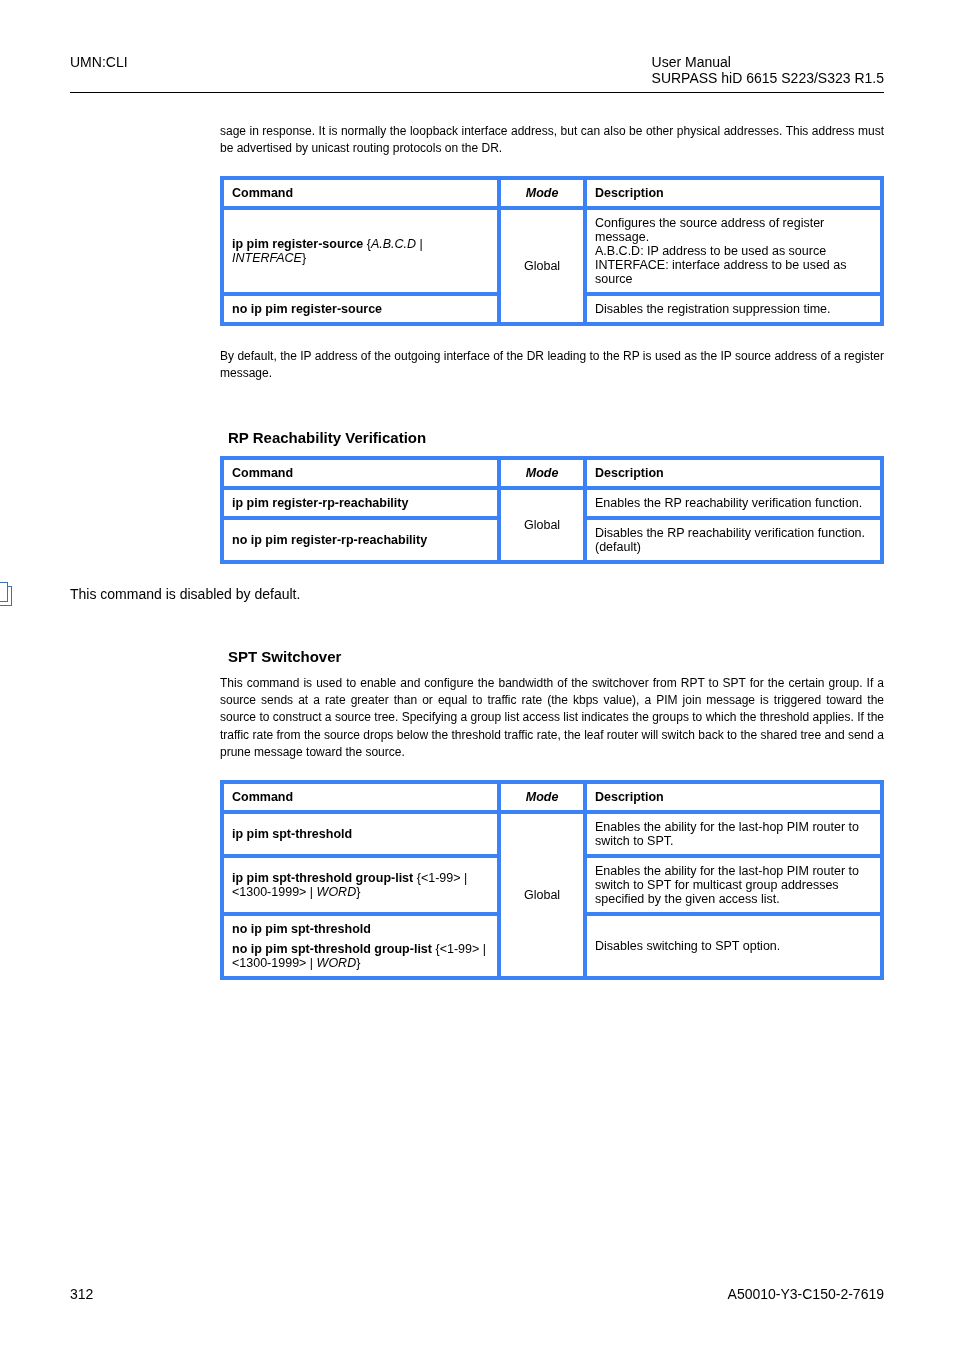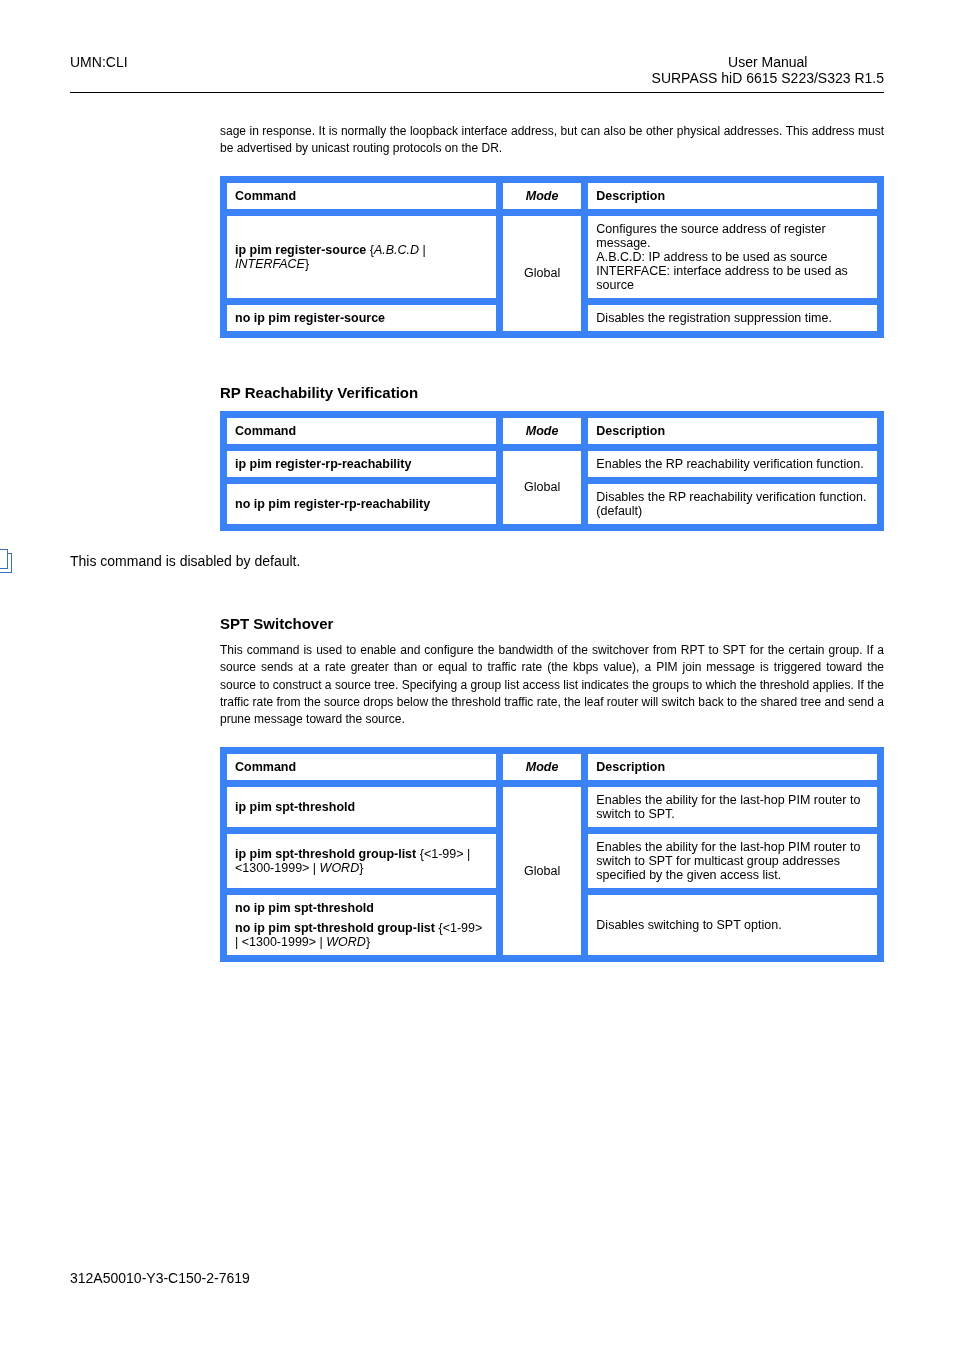--- a/index.html
+++ b/index.html
@@ -1,38 +1,38 @@
 <!DOCTYPE html>
 <html><head>
 <meta charset="utf-8">
 <style>
   * { margin: 0; padding: 0; box-sizing: border-box; }
   html, body { width: 954px; height: 1350px; background: #fff; font-family: Arial, Helvetica, sans-serif; color: #000; }
   .page { width: 954px; height: 1350px; position: relative; padding: 54px 70px 78px 70px; }
   .hdr { display: flex; justify-content: space-between; font-size: 14px; }
-  .hdr .right { text-align: center; }
+  .hdr .right { text-align: left; }
   .hdr-line { border: none; border-top: 1.5px solid #000; margin-top: 6px; }
   .content { margin-left: 150px; margin-top: 30px; }
   .para { font-size: 12px; line-height: 1.45; text-align: justify; margin-bottom: 18px; }
-  .section-title { font-size: 15px; font-weight: bold; margin-top: 46px; margin-bottom: 10px; }
+  .section-title { font-size: 15px; font-weight: bold; margin-top: 46px; margin-bottom: 10px; margin-left: 8px; }
   table.cmd { width: 100%; border-collapse: collapse; margin-top: 4px; margin-bottom: 22px; }
-  table.cmd th, table.cmd td { border: 7px solid #3b82f6; font-size: 12.5px; padding: 6px 8px; vertical-align: middle; text-align: left; }
+  table.cmd th, table.cmd td { border: 4px solid #3b82f6; font-size: 12.5px; padding: 6px 8px; vertical-align: middle; text-align: left; }
   table.cmd th { font-weight: bold; }
   table.cmd .col-cmd { width: 42%; }
   table.cmd .col-mode { width: 13%; text-align: center; font-style: italic; }
   table.cmd .col-desc { width: 45%; }
   table.cmd td.mode { text-align: center; }
   .mono-bold { font-family: Arial, sans-serif; font-weight: bold; }
   .note-wrap { position: relative; margin-left: -150px; margin-top: 16px; margin-bottom: 12px; }
   .note-icon { position: absolute; left: 68px; top: -4px; width: 30px; height: 30px; }
   .note-icon .sq { position: absolute; width: 20px; height: 20px; border: 1.5px solid #3b6fb6; background: #fff; }
   .note-icon .sq.back { left: 4px; top: 4px; }
   .note-icon .sq.front { left: 0; top: 0; }
   .note-text { margin-left: 150px; font-size: 14px; }
-  .ftr { position: absolute; left: 70px; right: 70px; bottom: 64px; display: flex; font-size: 14px; }
+  .ftr { position: absolute; left: 70px; right: 70px; bottom: 48px; display: flex; justify-content: space-between; font-size: 14px; }
   .ital { font-style: italic; }
 </style>
 </head>
 <body>
 
 <div class="page">
 
   <div class="hdr">
     <div>UMN:CLI</div>
     <div class="right">
@@ -64,20 +64,21 @@
           <div>INTERFACE: interface address to be used as source</div>
         </td>
       </tr>
       <tr>
         <td><span class="mono-bold">no ip pim register-source</span></td>
         <td>Disables the registration suppression time.</td>
       </tr>
     </tbody>
       </table>
 
+    <p class="para">By default, the IP address of the outgoing interface of the DR leading to the RP is used as the IP source address of a register message.</p>
 
     <div class="section-title">RP Reachability Verification</div>
 
     <table class="cmd">
       <tbody>
           <tr>
         <th class="col-cmd">Command</th>
         <th class="col-mode">Mode</th>
         <th class="col-desc">Description</th>
       </tr>

